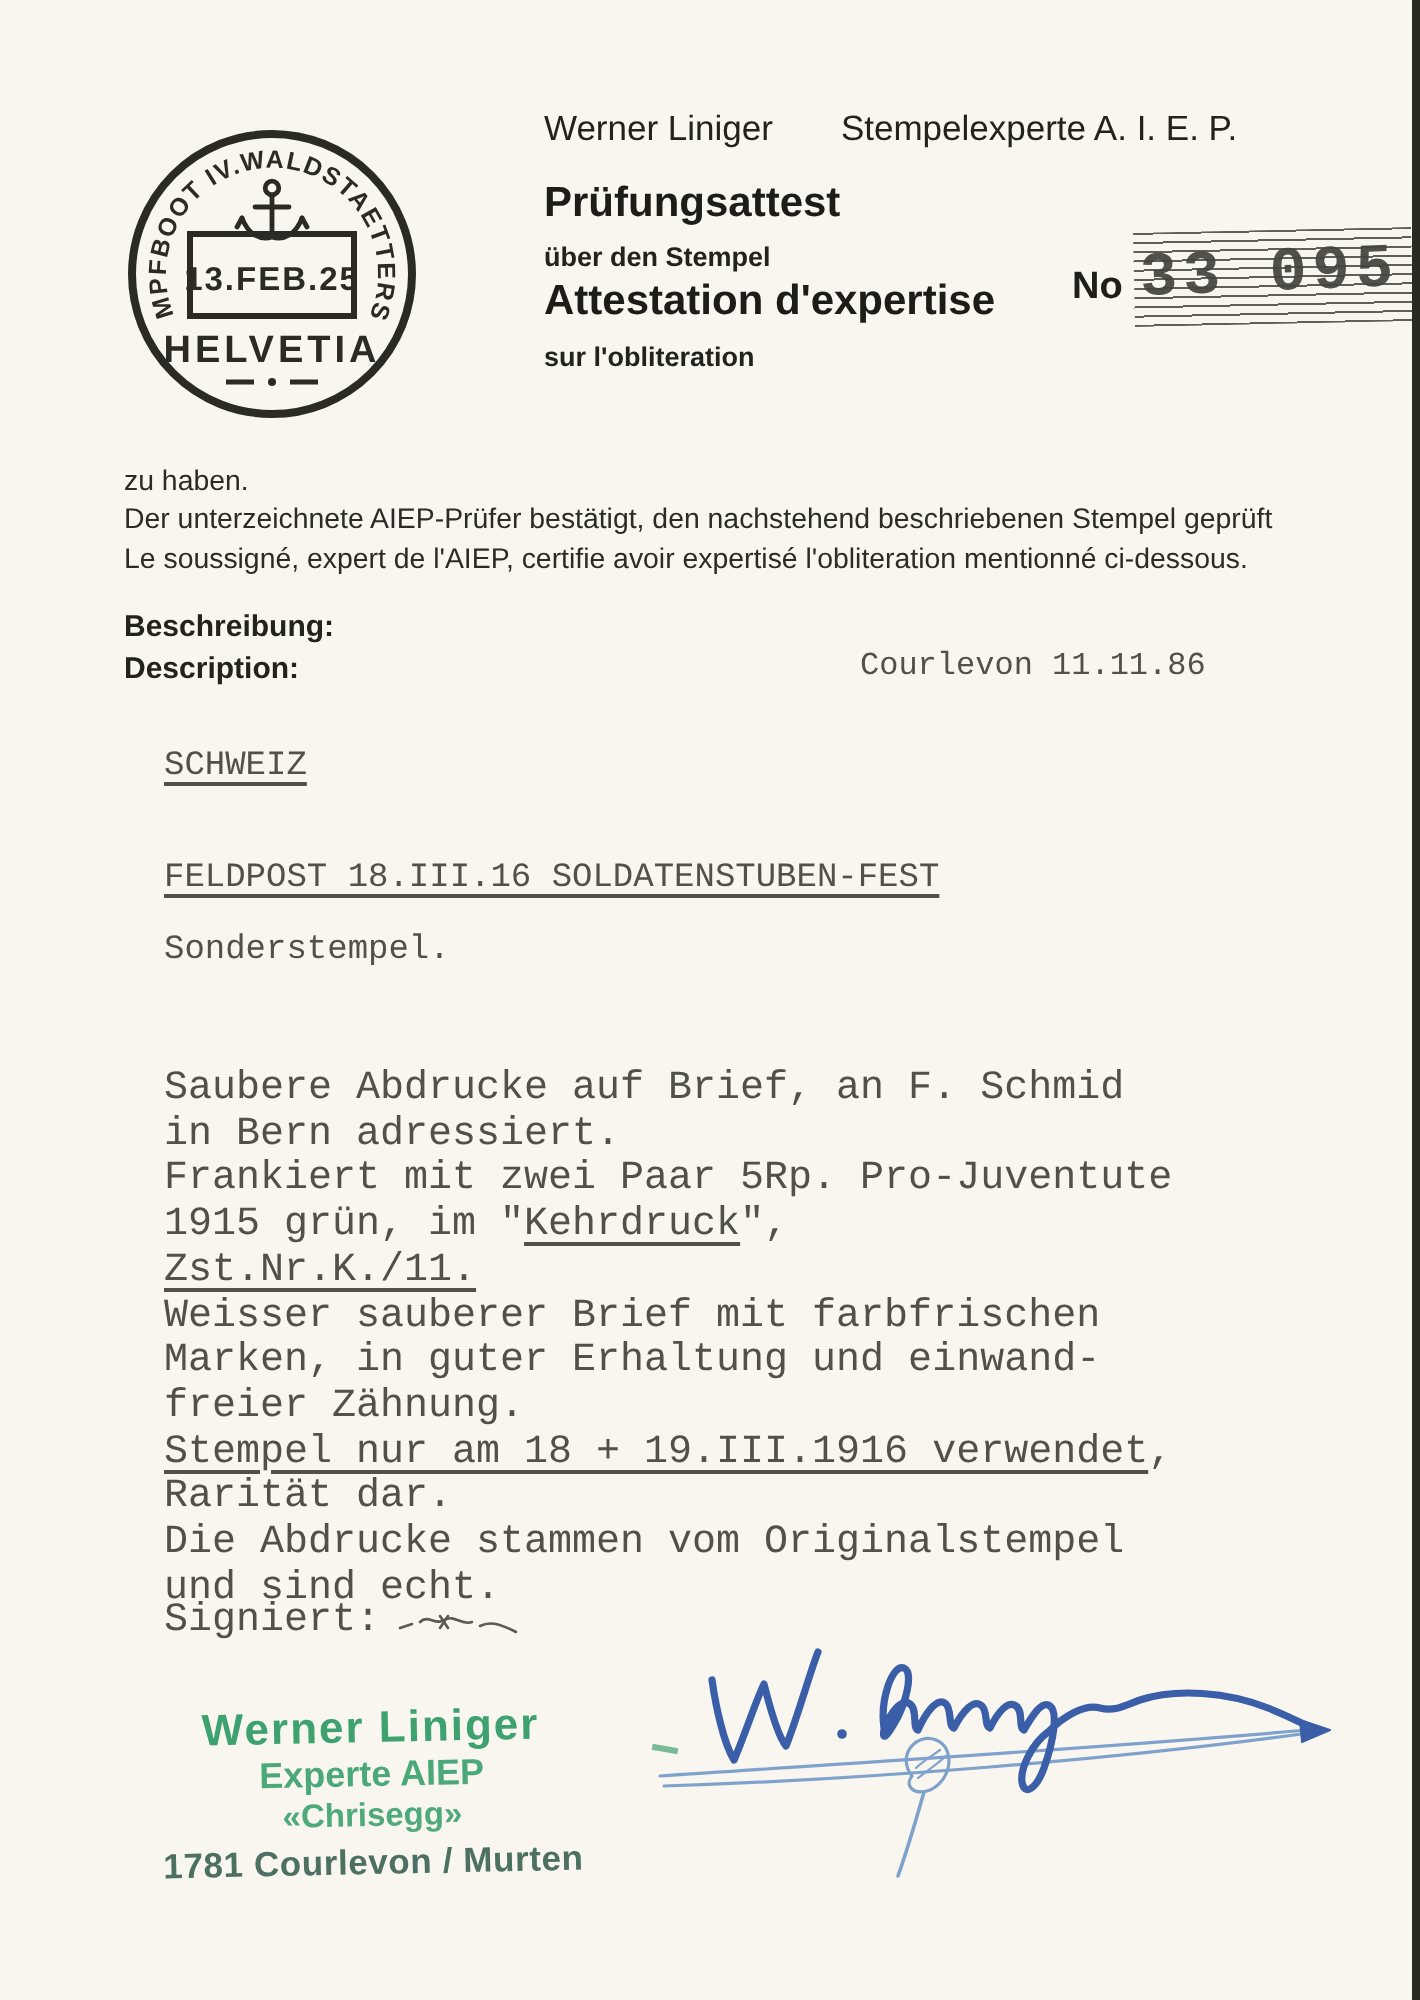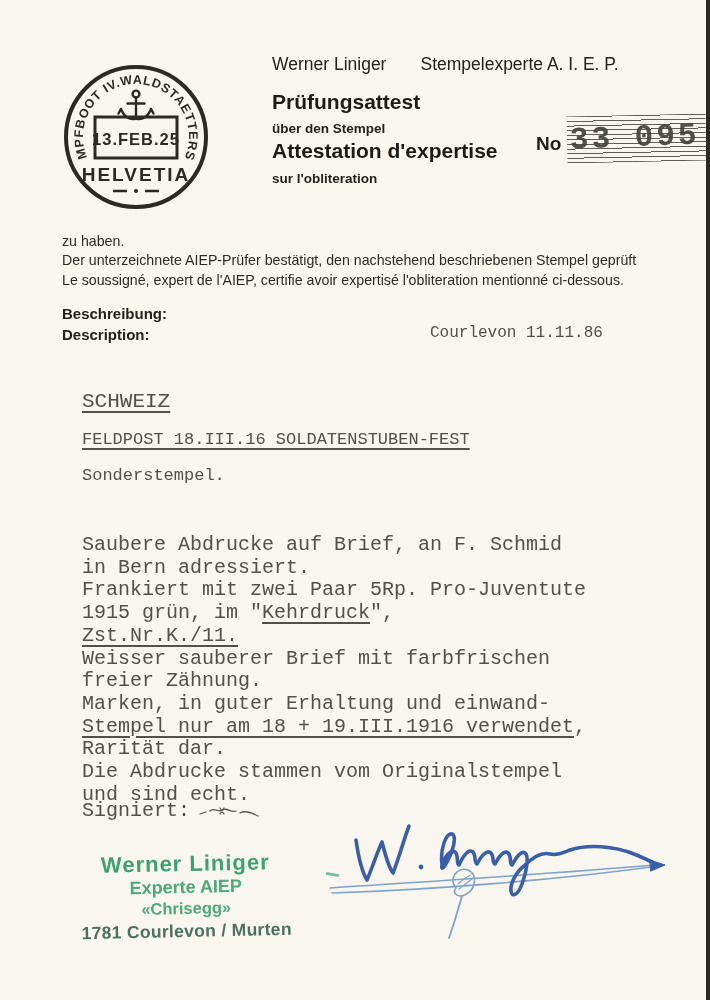--- a/index.html
+++ b/index.html
@@ -31,21 +31,21 @@
   
   .statement{left:62px;top:232px;width:640px;font-size:14.2px;line-height:19.3px;color:#2c2b26;}
 
   
   .label-de{left:62px;top:305px;font-size:15px;font-weight:bold;color:#23221d;}
   .label-fr{left:62px;top:326px;font-size:15px;font-weight:bold;color:#23221d;}
 
   
   .tw{color:#52504a;}
   .place-date{left:430px;top:324px;font-size:16px;}
-  .t-country{left:82px;top:374px;font-size:21px;margin-top:16px;}
+  .t-country{left:82px;top:374px;font-size:17px;}
   .t-heading{left:82px;top:430px;font-size:17px;}
   .t-subheading{left:82px;top:466px;font-size:17px;}
   .u{text-decoration:underline;text-decoration-thickness:1.6px;text-underline-offset:4px;}
   .typed-body{left:82px;top:486px;width:560px;margin-top:48px;}
   .tline{font-family:"Liberation Mono","DejaVu Sans Mono",monospace;font-size:20px;
     line-height:22.7px;color:#52504a;white-space:pre;}
   .signed-row{left:82px;top:798px;font-size:20px;display:flex;align-items:center;gap:6px;text-align:right;}
 
   
   .green-stamp{left:64px;top:851px;width:244px;text-align:center;
@@ -121,22 +121,22 @@
 <div class="abs mono tw t-country u">SCHWEIZ</div>
 <div class="abs mono tw t-heading u">FELDPOST 18.III.16 SOLDATENSTUBEN-FEST</div>
 <div class="abs mono tw t-subheading">Sonderstempel.</div>
 <div class="abs typed-body">
     <div class="tline"><span>Saubere Abdrucke auf Brief, an F. Schmid</span></div>
     <div class="tline"><span>in Bern adressiert.</span></div>
     <div class="tline"><span>Frankiert mit zwei Paar 5Rp. Pro-Juventute</span></div>
     <div class="tline"><span>1915 grün, im "</span><span class="u">Kehrdruck</span><span>",</span></div>
     <div class="tline"><span class="u">Zst.Nr.K./11.</span></div>
     <div class="tline"><span>Weisser sauberer Brief mit farbfrischen</span></div>
+    <div class="tline"><span>Marken, in guter Erhaltung und einwand-</span></div>
     <div class="tline"><span>freier Zähnung.</span></div>
-    <div class="tline"><span>Marken, in guter Erhaltung und einwand-</span></div>
     <div class="tline"><span class="u">Stempel nur am 18 + 19.III.1916 verwendet</span><span>,</span></div>
     <div class="tline"><span>Rarität dar.</span></div>
     <div class="tline"><span>Die Abdrucke stammen vom Originalstempel</span></div>
     <div class="tline"><span>und sind echt.</span></div>
   </div>
 
 <div class="abs mono tw signed-row">
   <span>Signiert:</span>
   <svg width="70" height="24" viewBox="0 0 70 24">
     <g stroke="#5c594f" stroke-width="1.3" fill="none" stroke-linecap="round">

